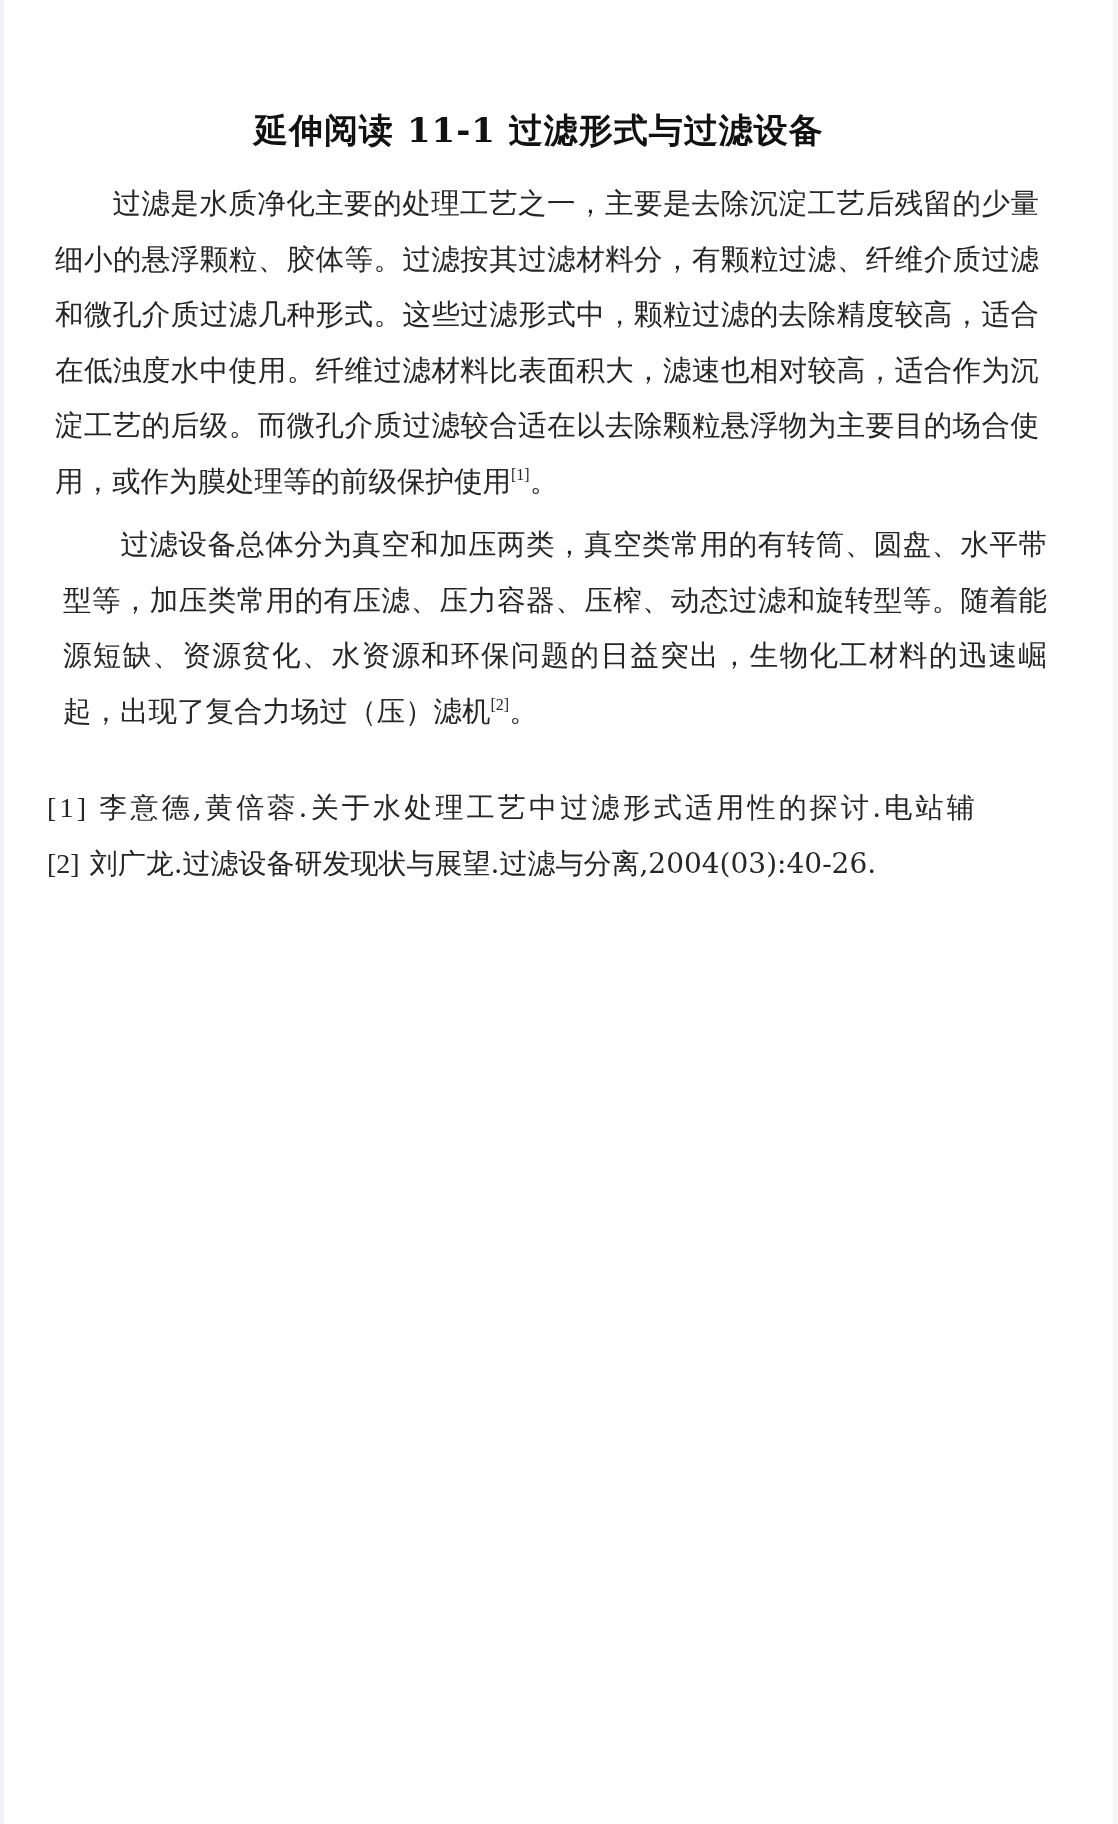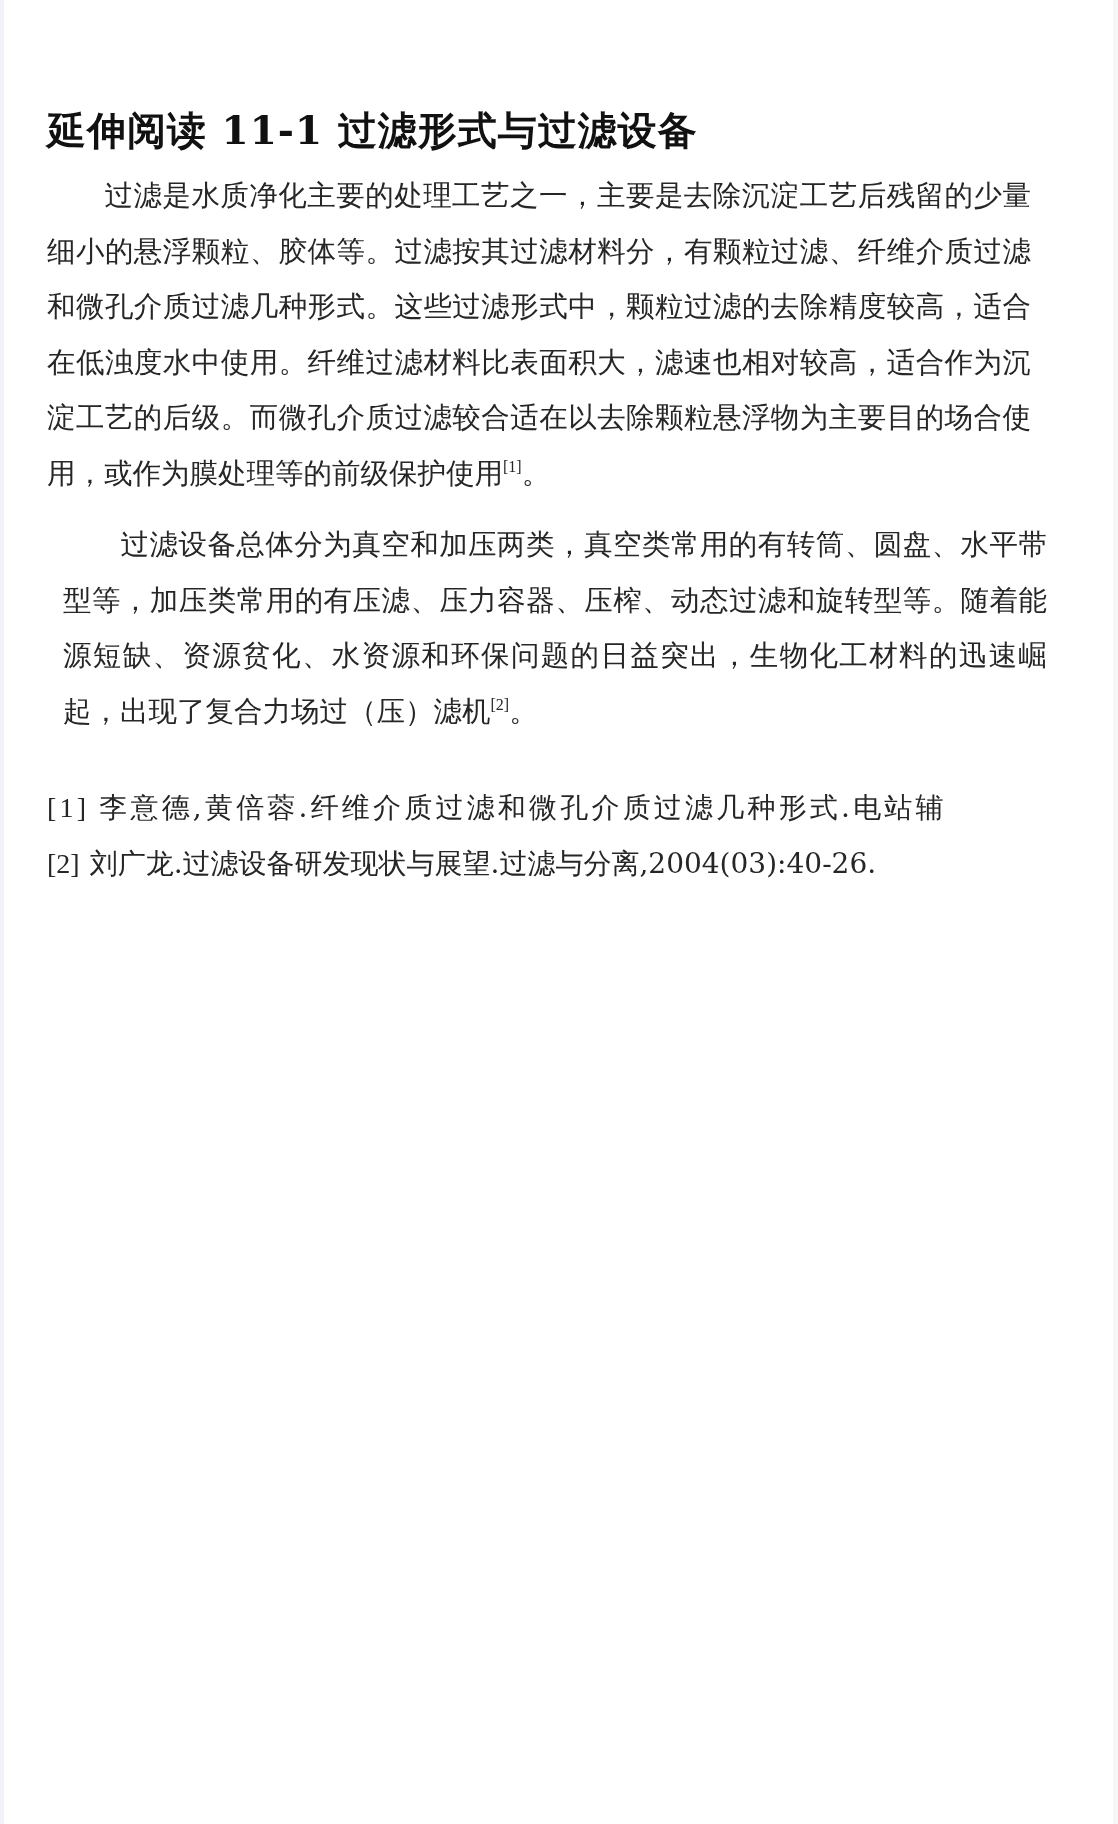--- a/index.html
+++ b/index.html
@@ -4,22 +4,22 @@
 <style>
   html, body { margin: 0; padding: 0; }
   body {
     width: 1118px; height: 1824px; background: #ffffff; position: relative; overflow: hidden;
     font-family: "DejaVu Serif", "Liberation Serif", serif; color: #222;
   }
   .edge-left { position: absolute; left: 0; top: 0; width: 4px; height: 1824px; background: #f3f2fa; }
   .edge-right { position: absolute; right: 0; top: 0; width: 5px; height: 1824px; background: #f6f6f7; }
   .page { position: absolute; left: 47px; top: 0; width: 984px; }
   .title {
-    position: absolute; top: 108px; left: 0; width: 984px; 
-    font-size: 39px; font-weight: bold; letter-spacing: 1px; color: #111; line-height: 44px;
+    position: absolute; top: 108px; left: 0; width: 984px; text-align: center;
+    font-size: 34px; font-weight: bold; letter-spacing: 1px; color: #111; line-height: 44px;
   }
   .para {
     position: absolute; left: 0; width: 984px; font-size: 28.5px; line-height: 55.5px;
     text-align: justify; text-align-last: left; color: #262626;
   }
   .p1 { top: 168px; }
   .p2 { top: 501px; }
   .indent { display: inline-block; width: 57px; }
   sup { font-size: 16px; line-height: 0; vertical-align: 11px; font-family: "Liberation Serif", serif; }
   .refs { position: absolute; top: 780px; left: 0; width: 984px; font-size: 28px; line-height: 55.5px; color: #262626; }
@@ -29,29 +29,29 @@
 </style>
 </head>
 <body>
 
 <div class="edge-left"></div>
 <div class="edge-right"></div>
 
 <div class="page">
   <h1 class="title" style="margin:0;">延伸阅读  11-1  过滤形式与过滤设备</h1>
 
-  <p class="para p1" style="margin:0;">
+  <p class="para p1" style="margin:8px;">
     <span class="indent"></span><span>过滤是水质净化主要的处理工艺之一，主要是去除沉淀工艺后残留的少量细小的悬浮颗粒、胶体等。过滤按其过滤材料分，有颗粒过滤、纤维介质过滤和微孔介质过滤几种形式。这些过滤形式中，颗粒过滤的去除精度较高，适合在低浊度水中使用。纤维过滤材料比表面积大，滤速也相对较高，适合作为沉淀工艺的后级。而微孔介质过滤较合适在以去除颗粒悬浮物为主要目的场合使用，或作为膜处理等的前级保护使用</span><sup>[1]</sup><span>。</span>
   </p>
 
   <p class="para p2" style="margin:16px;">
     <span class="indent"></span><span>过滤设备总体分为真空和加压两类，真空类常用的有转筒、圆盘、水平带型等，加压类常用的有压滤、压力容器、压榨、动态过滤和旋转型等。随着能源短缺、资源贫化、水资源和环保问题的日益突出，生物化工材料的迅速崛起，出现了复合力场过（压）滤机</span><sup>[2]</sup><span>。</span>
   </p>
 
   <div class="refs">
     <div class="ref ref1">
-      <span class="ref-num">[1]</span><span>李意德,黄倍蓉.纤维介质过滤和微孔介质过滤几种形式.电站辅</span>
+      <span class="ref-num">[1]</span><span>李意德,黄倍蓉.关于水处理工艺中过滤形式适用性的探讨.电站辅</span>
     </div>
     <div class="ref">
       <span class="ref-num">[2]</span><span>刘广龙.过滤设备研发现状与展望.过滤与分离,2004(03):40-26.</span>
     </div>
   </div>
 </div>
 
 </body></html>

